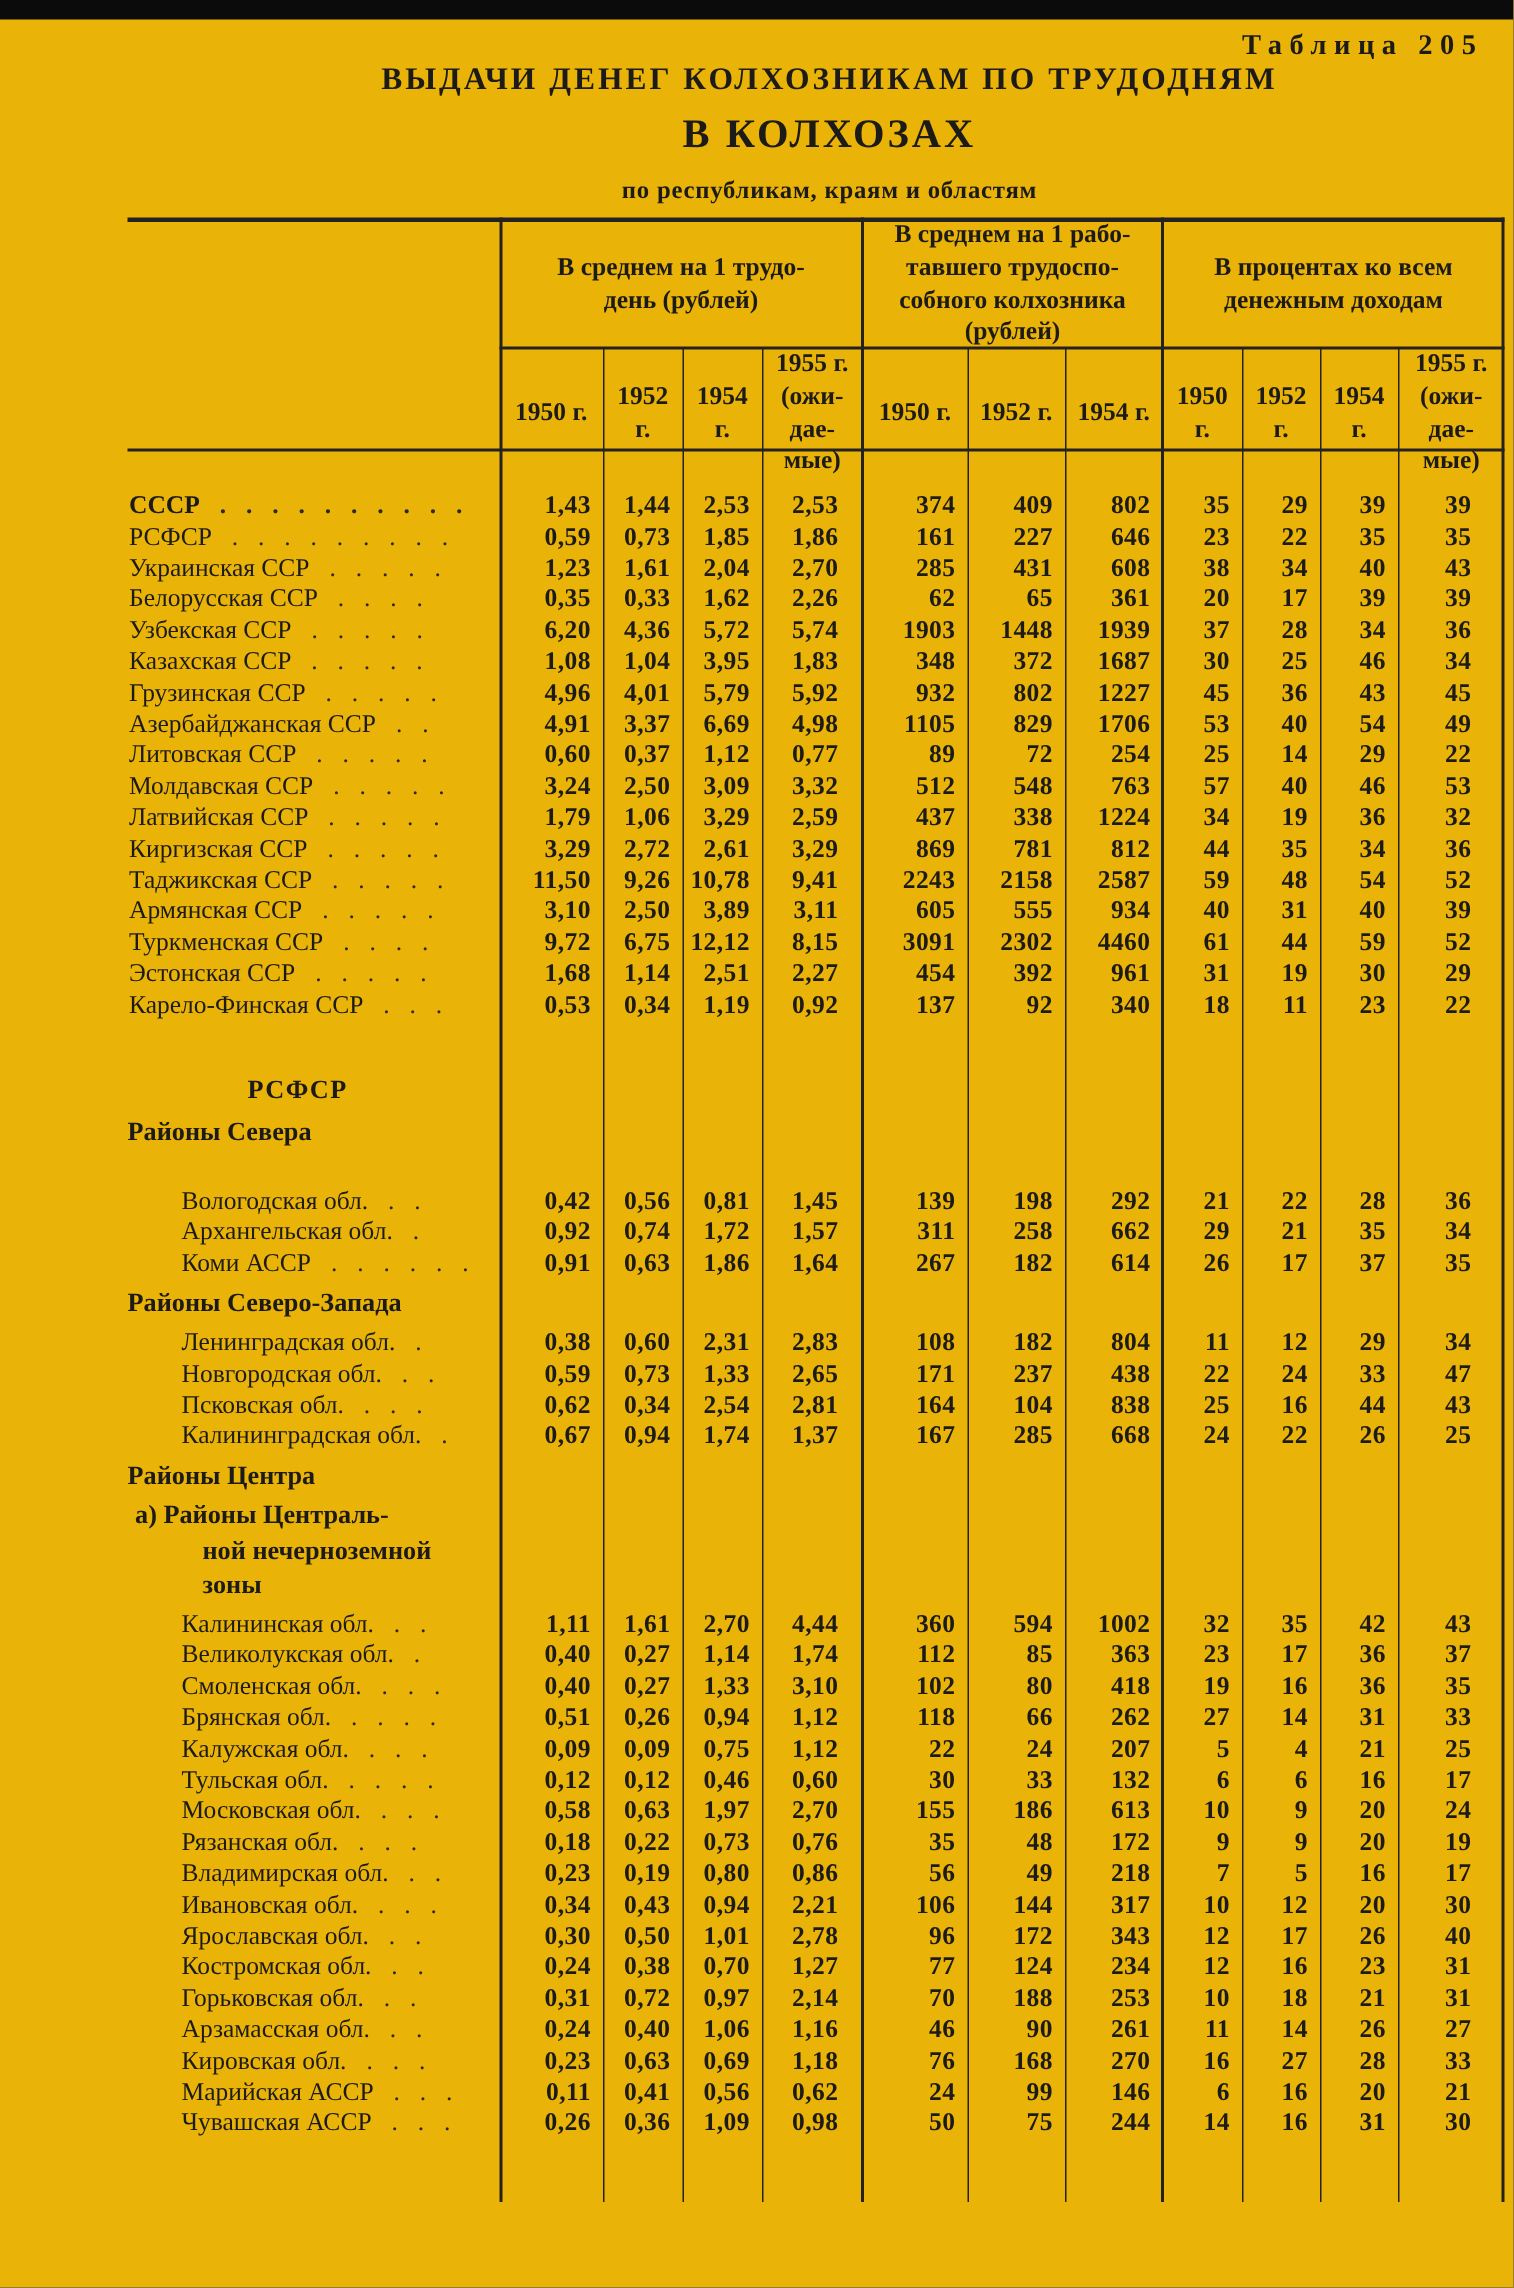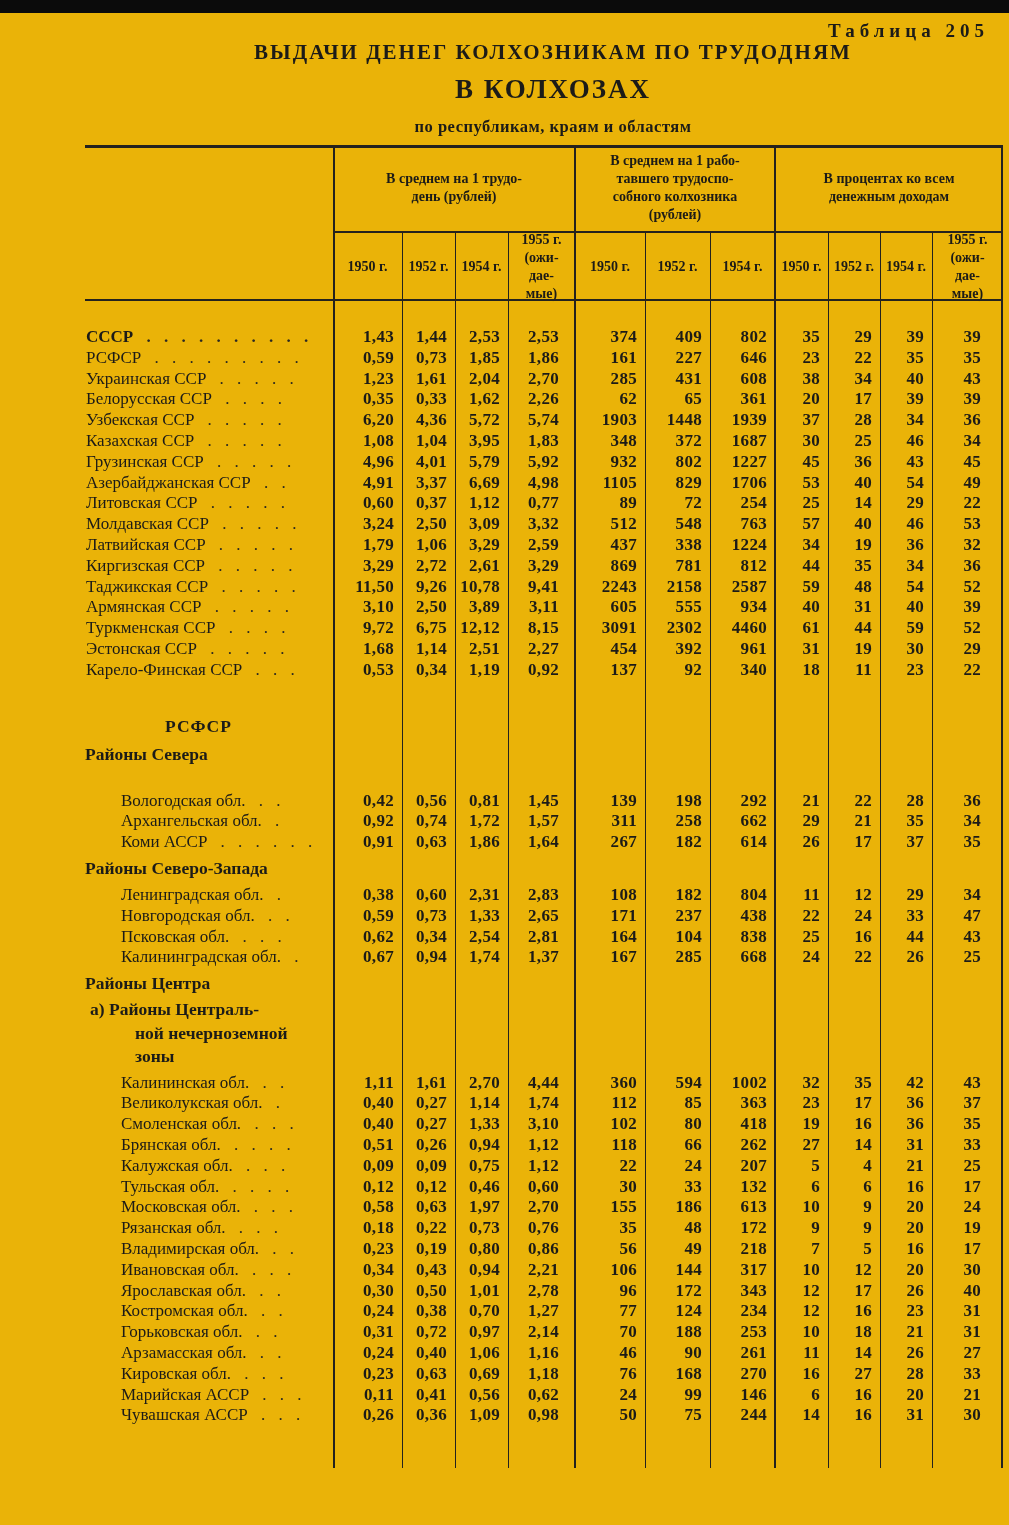--- a/index.html
+++ b/index.html
@@ -37,21 +37,21 @@
   .v743{left:743px}.v795{left:795px}.v847{left:847px}
 
   .hgrid{
     display:grid;
     grid-template-columns:248px 69px 53px 53px 67px 70px 65px 65px 53px 52px 52px 71px;
     align-items:center;
   }
   .hg1{height:86px;}
   .hg2{height:68px;}
   .hcell{
-    text-align:center; font-weight:bold; font-size:14px; line-height:1.28;
+    text-align:center; font-weight:bold; font-size:17px; line-height:1.28;
     white-space:pre-line; padding:0 3px;
   }
   .gc1{grid-column:2/6;} .gc2{grid-column:6/9;} .gc3{grid-column:9/13;}
   .yc1{grid-column:2}.yc2{grid-column:3}.yc3{grid-column:4}.yc4{grid-column:5}
   .yc5{grid-column:6}.yc6{grid-column:7}.yc7{grid-column:8}
   .yc8{grid-column:9}.yc9{grid-column:10}.yc10{grid-column:11}.yc11{grid-column:12}
 
   .rows{padding-top:28px;}
   .row{
     display:grid;

